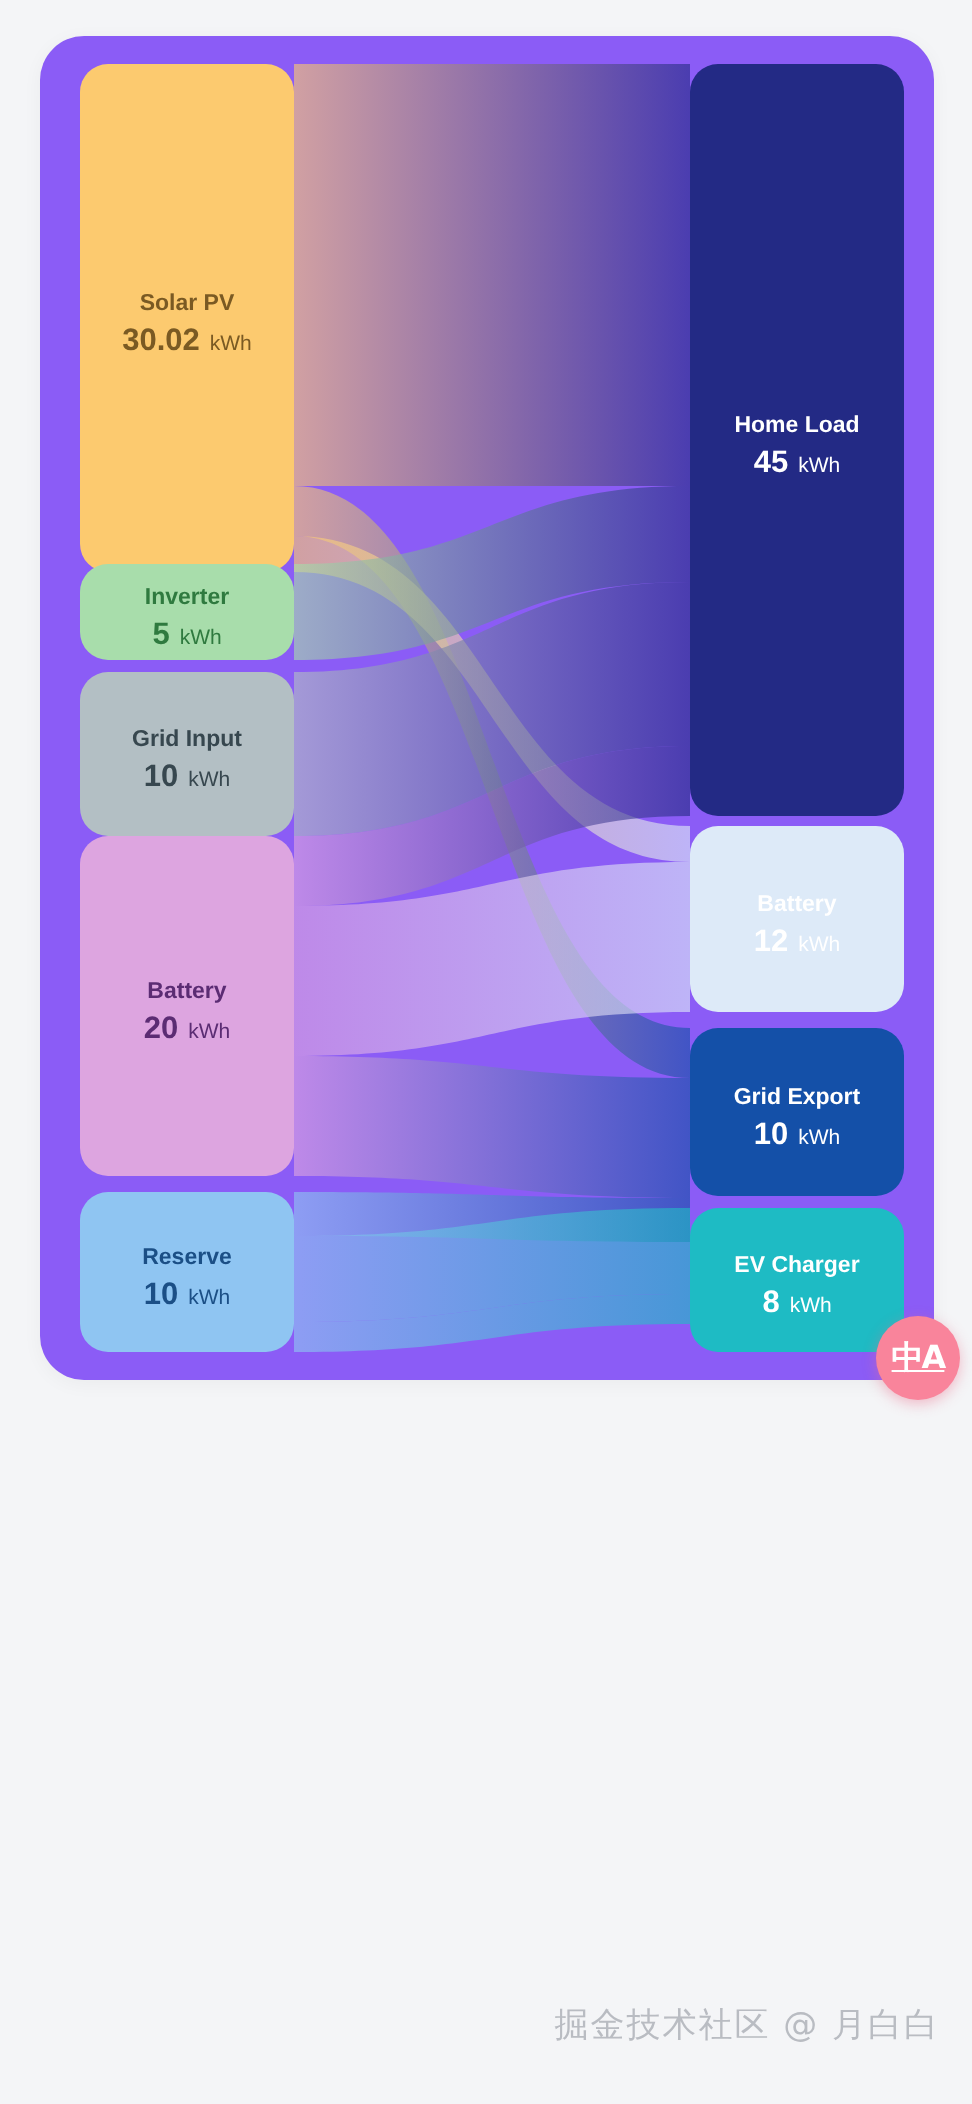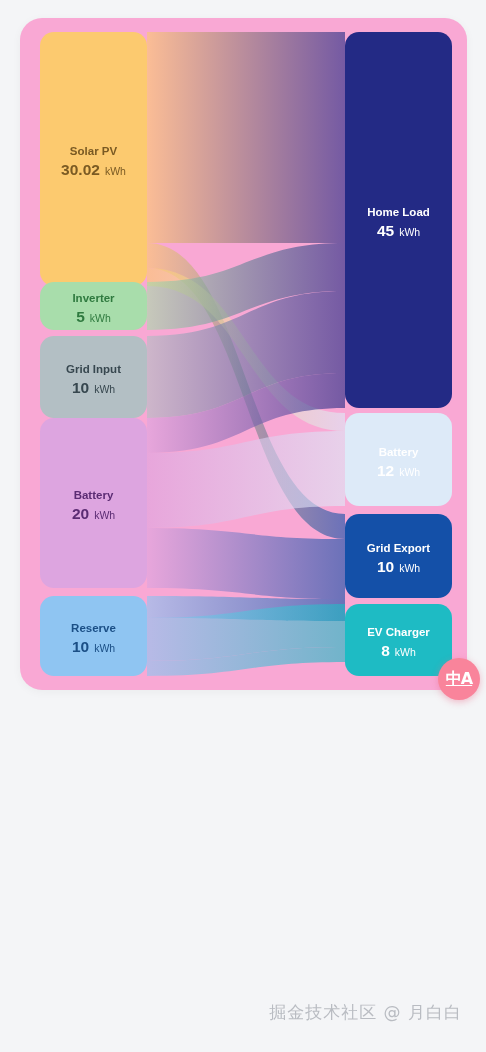--- a/index.html
+++ b/index.html
@@ -7,21 +7,21 @@
     width:486px; height:1052px;
     background:#f4f5f7;
     font-family:"Liberation Sans", sans-serif;
     overflow:hidden;
   }
   #app { position:relative; width:486px; height:1052px; }
 
   .card {
     position:absolute; left:20px; top:18px;
     width:447px; height:672px;
-    background:#f9a8d4;
+    background:#8b5cf6;
     border-radius:22px;
     box-shadow:0 2px 10px rgba(0,0,0,0.045);
     overflow:hidden;
   }
   .sankey-svg { position:absolute; left:0; top:0; width:447px; height:672px; }
 
   .node-label {
     font-family:"Liberation Sans", sans-serif;
     text-anchor:middle;
     pointer-events:none;
@@ -40,21 +40,21 @@
   }
   .fab-glyph {
     color:#ffffff; font-size:16px; font-weight:700;
     line-height:1; letter-spacing:-1px;
     font-family:"DejaVu Sans", sans-serif;
     text-decoration:underline;
   }
 
   .watermark {
     position:absolute; left:0; top:1001px; width:486px;
-    text-align:right; padding-right:24px;
+    text-align:right; padding-right:16px;
     color:#b9bcc2; font-size:17px; letter-spacing:1px;
     font-family:"DejaVu Sans", sans-serif;
     user-select:none;
   }
 </style>
 </head>
 <body>
 
 <div id="app">
 

